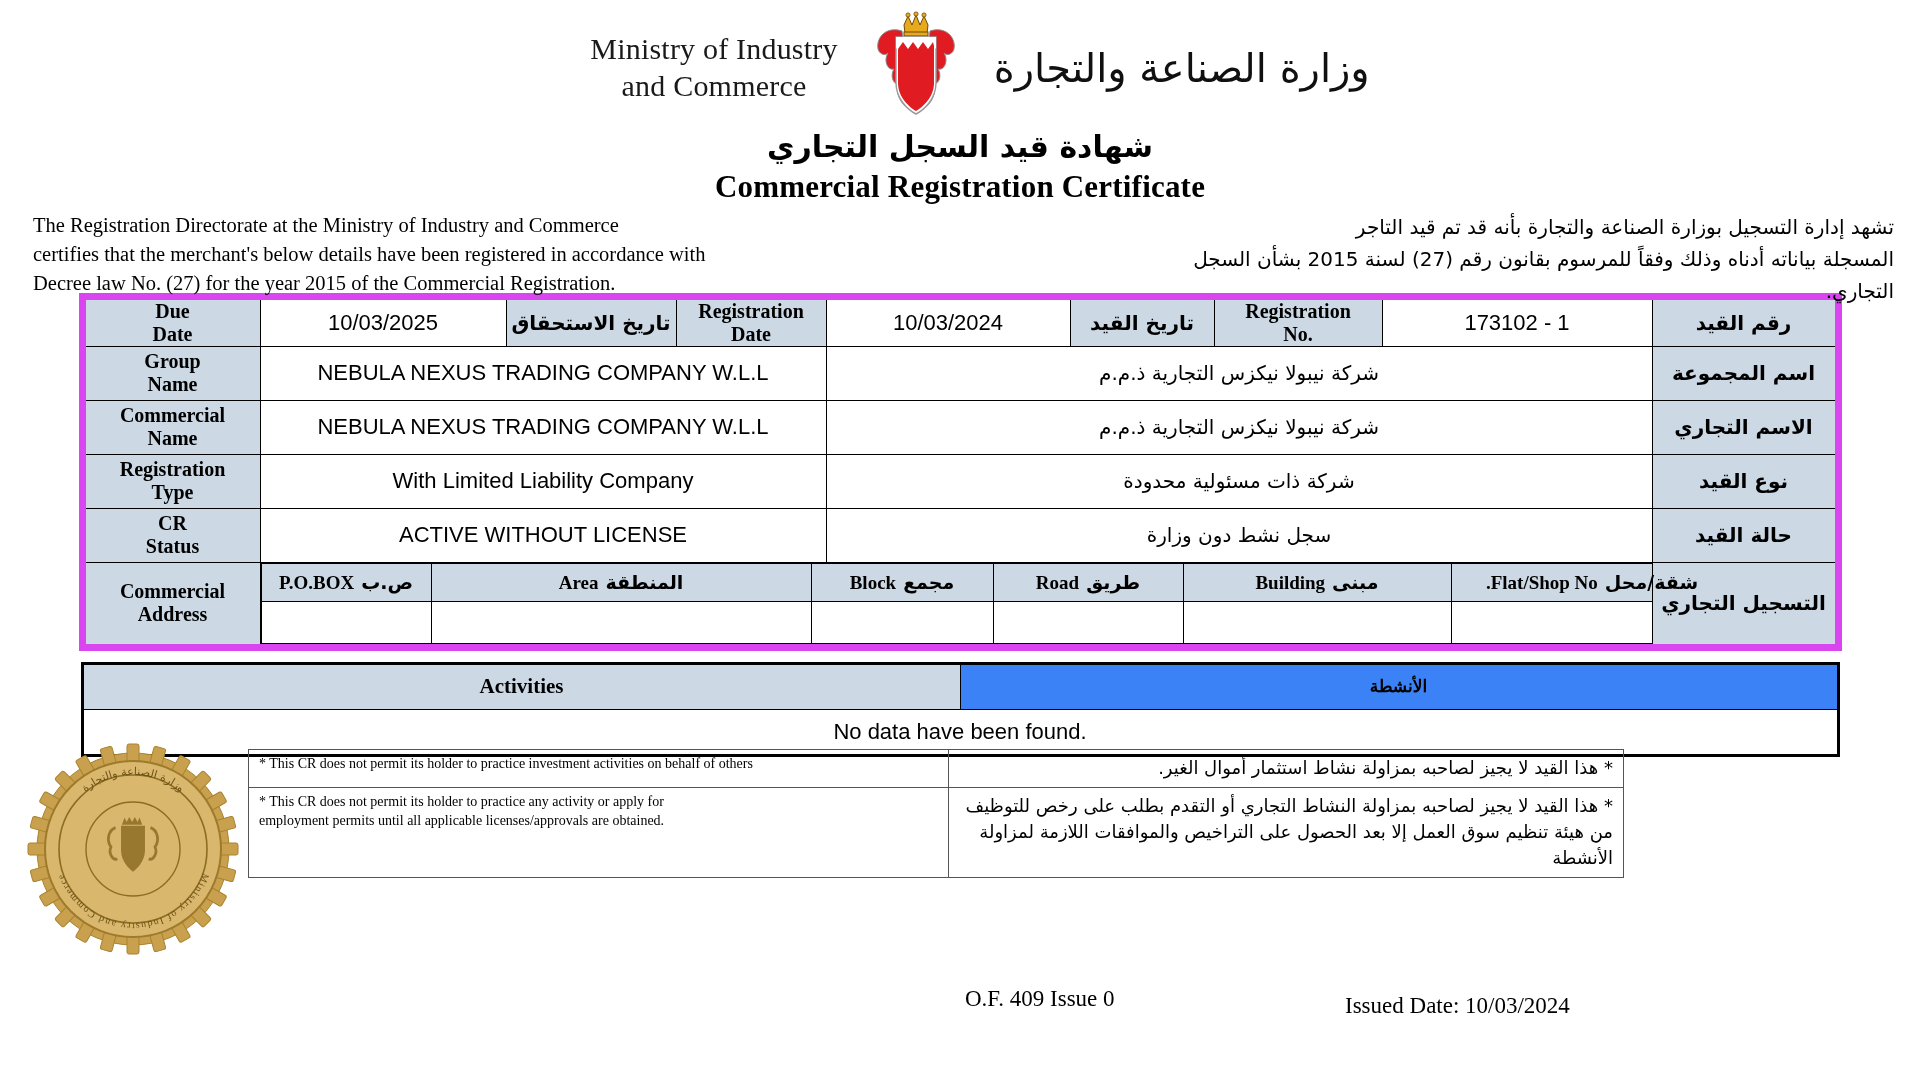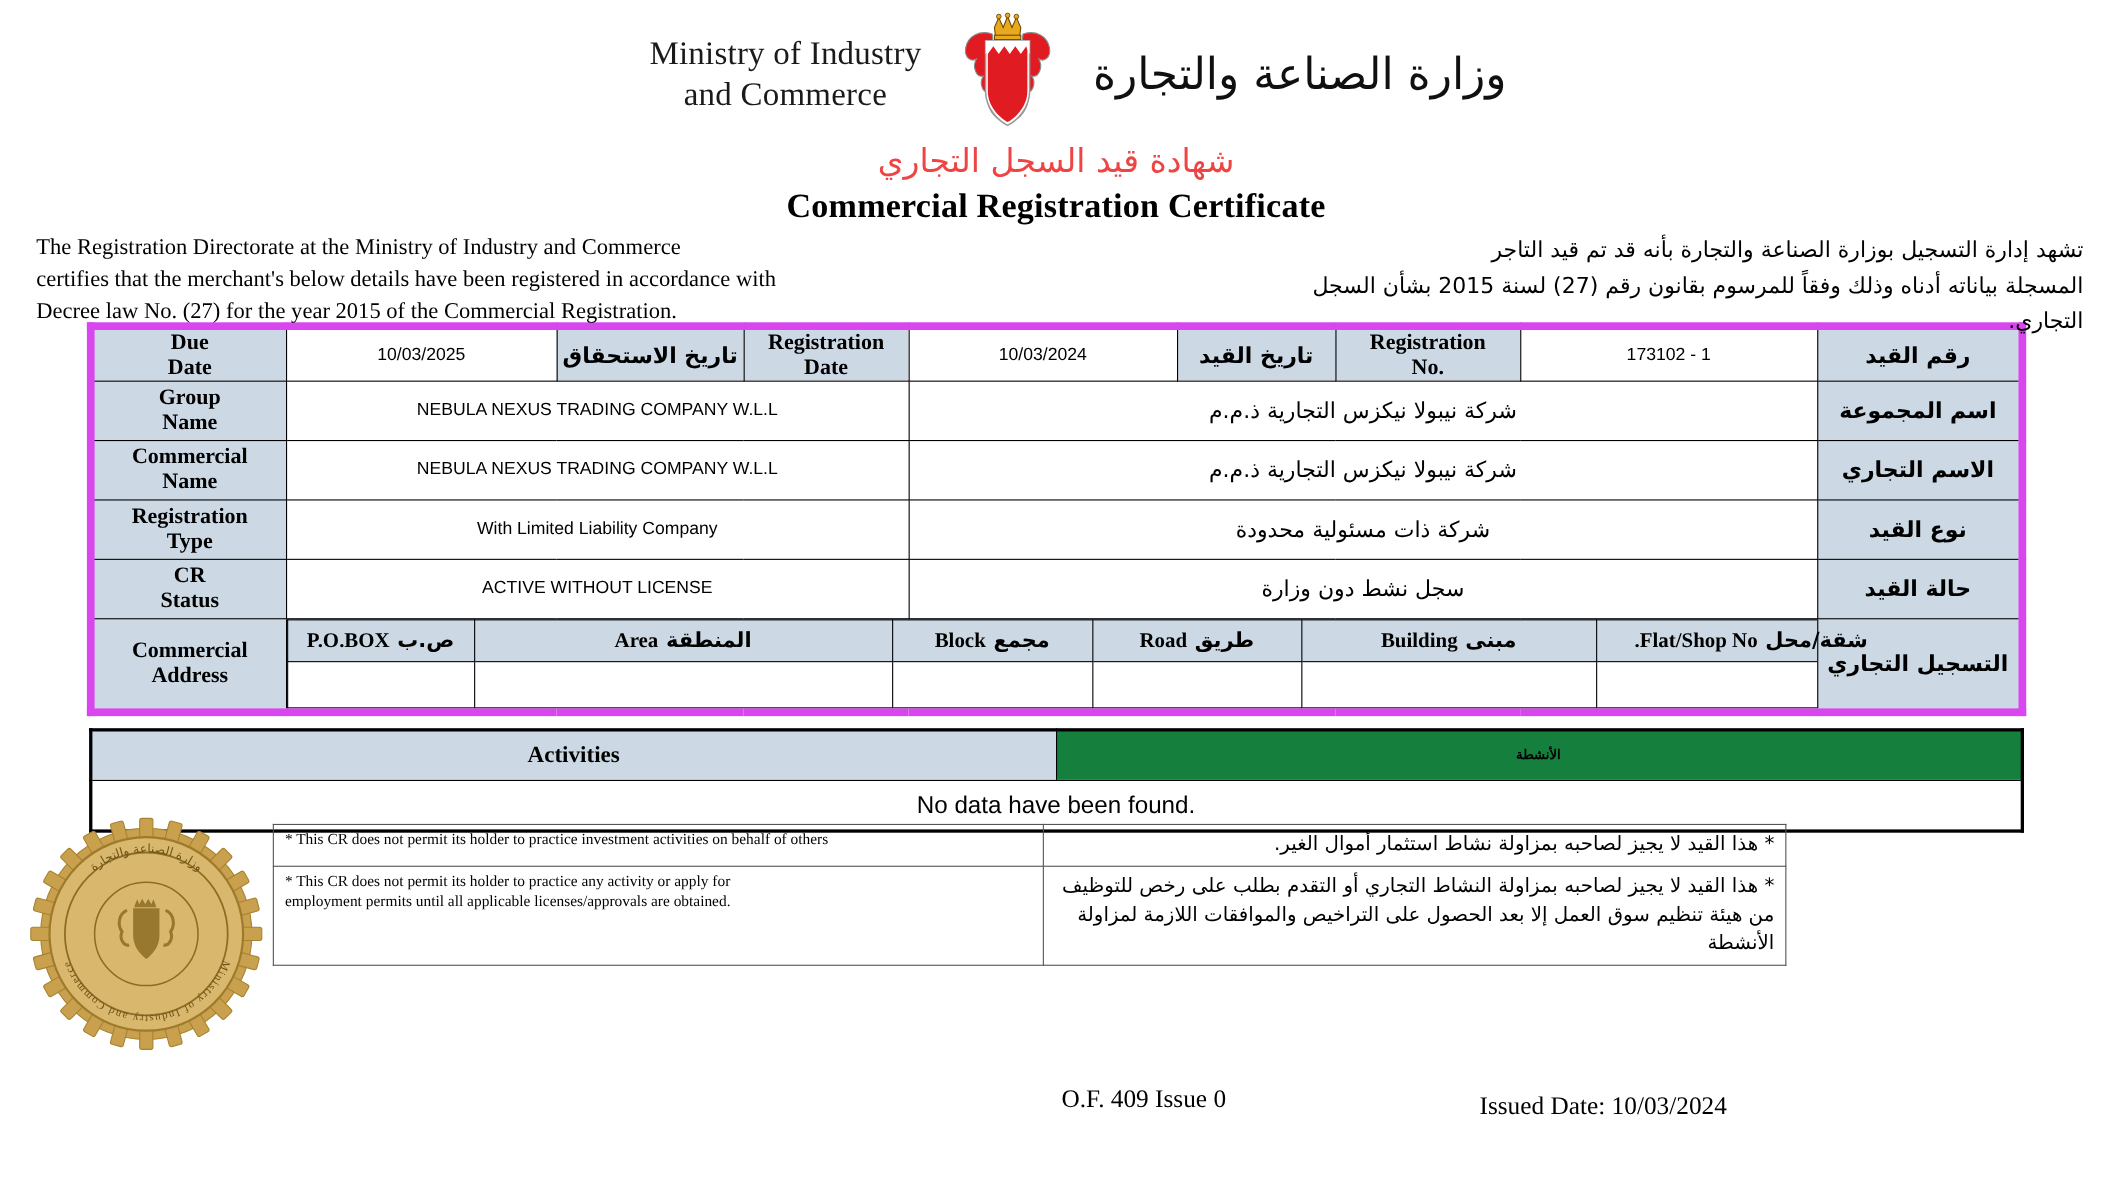--- a/index.html
+++ b/index.html
@@ -61,23 +61,23 @@
 
   
   .title-block {
     text-align: center;
     margin-top: -4px;
   }
   .title-ar {
     font-family: "DejaVu Sans", "Liberation Sans", sans-serif;
     direction: rtl;
     font-size: 30px;
-    font-weight: normal;
+    font-weight: bold;
     line-height: 1.25;
-    color: #ef4444;
+    color: #000000;
   }
   .title-en {
     font-size: 31px;
     font-weight: bold;
     line-height: 1.2;
     margin-top: 2px;
     letter-spacing: .2px;
   }
 
   
@@ -137,21 +137,21 @@
     font-weight: bold;
     text-align: center;
     direction: rtl;
     font-family: "DejaVu Sans", "Liberation Sans", sans-serif;
     font-size: 20px;
     padding: 3px 6px;
   }
   .val-en {
     text-align: center;
     font-family: "Liberation Sans", "DejaVu Sans", sans-serif;
-    font-size: 16px;
+    font-size: 22px;
     background: #fff;
     padding: 3px 6px;
   }
   .val-ar {
     text-align: center;
     direction: rtl;
     font-family: "DejaVu Sans", "Liberation Sans", sans-serif;
     font-size: 20px;
     background: #fff;
     padding: 3px 6px;
@@ -210,25 +210,25 @@
     height: 38px;
     text-align: center;
     padding: 3px 6px;
   }
   .act-head-en {
     background: #ccd9e4;
     font-weight: bold;
     font-size: 21px;
   }
   .act-head-ar {
-    background: #15803d;
+    background: #3b82f6;
     font-weight: bold;
     direction: rtl;
     font-family: Liberation Serif, serif;
-    font-size: 12px;
+    font-size: 17px;
   }
   .act-empty {
     background: #fff;
     font-family: "Liberation Sans", "DejaVu Sans", sans-serif;
     font-size: 22px;
     height: 42px;
   }
 
   
   .notes-table {

